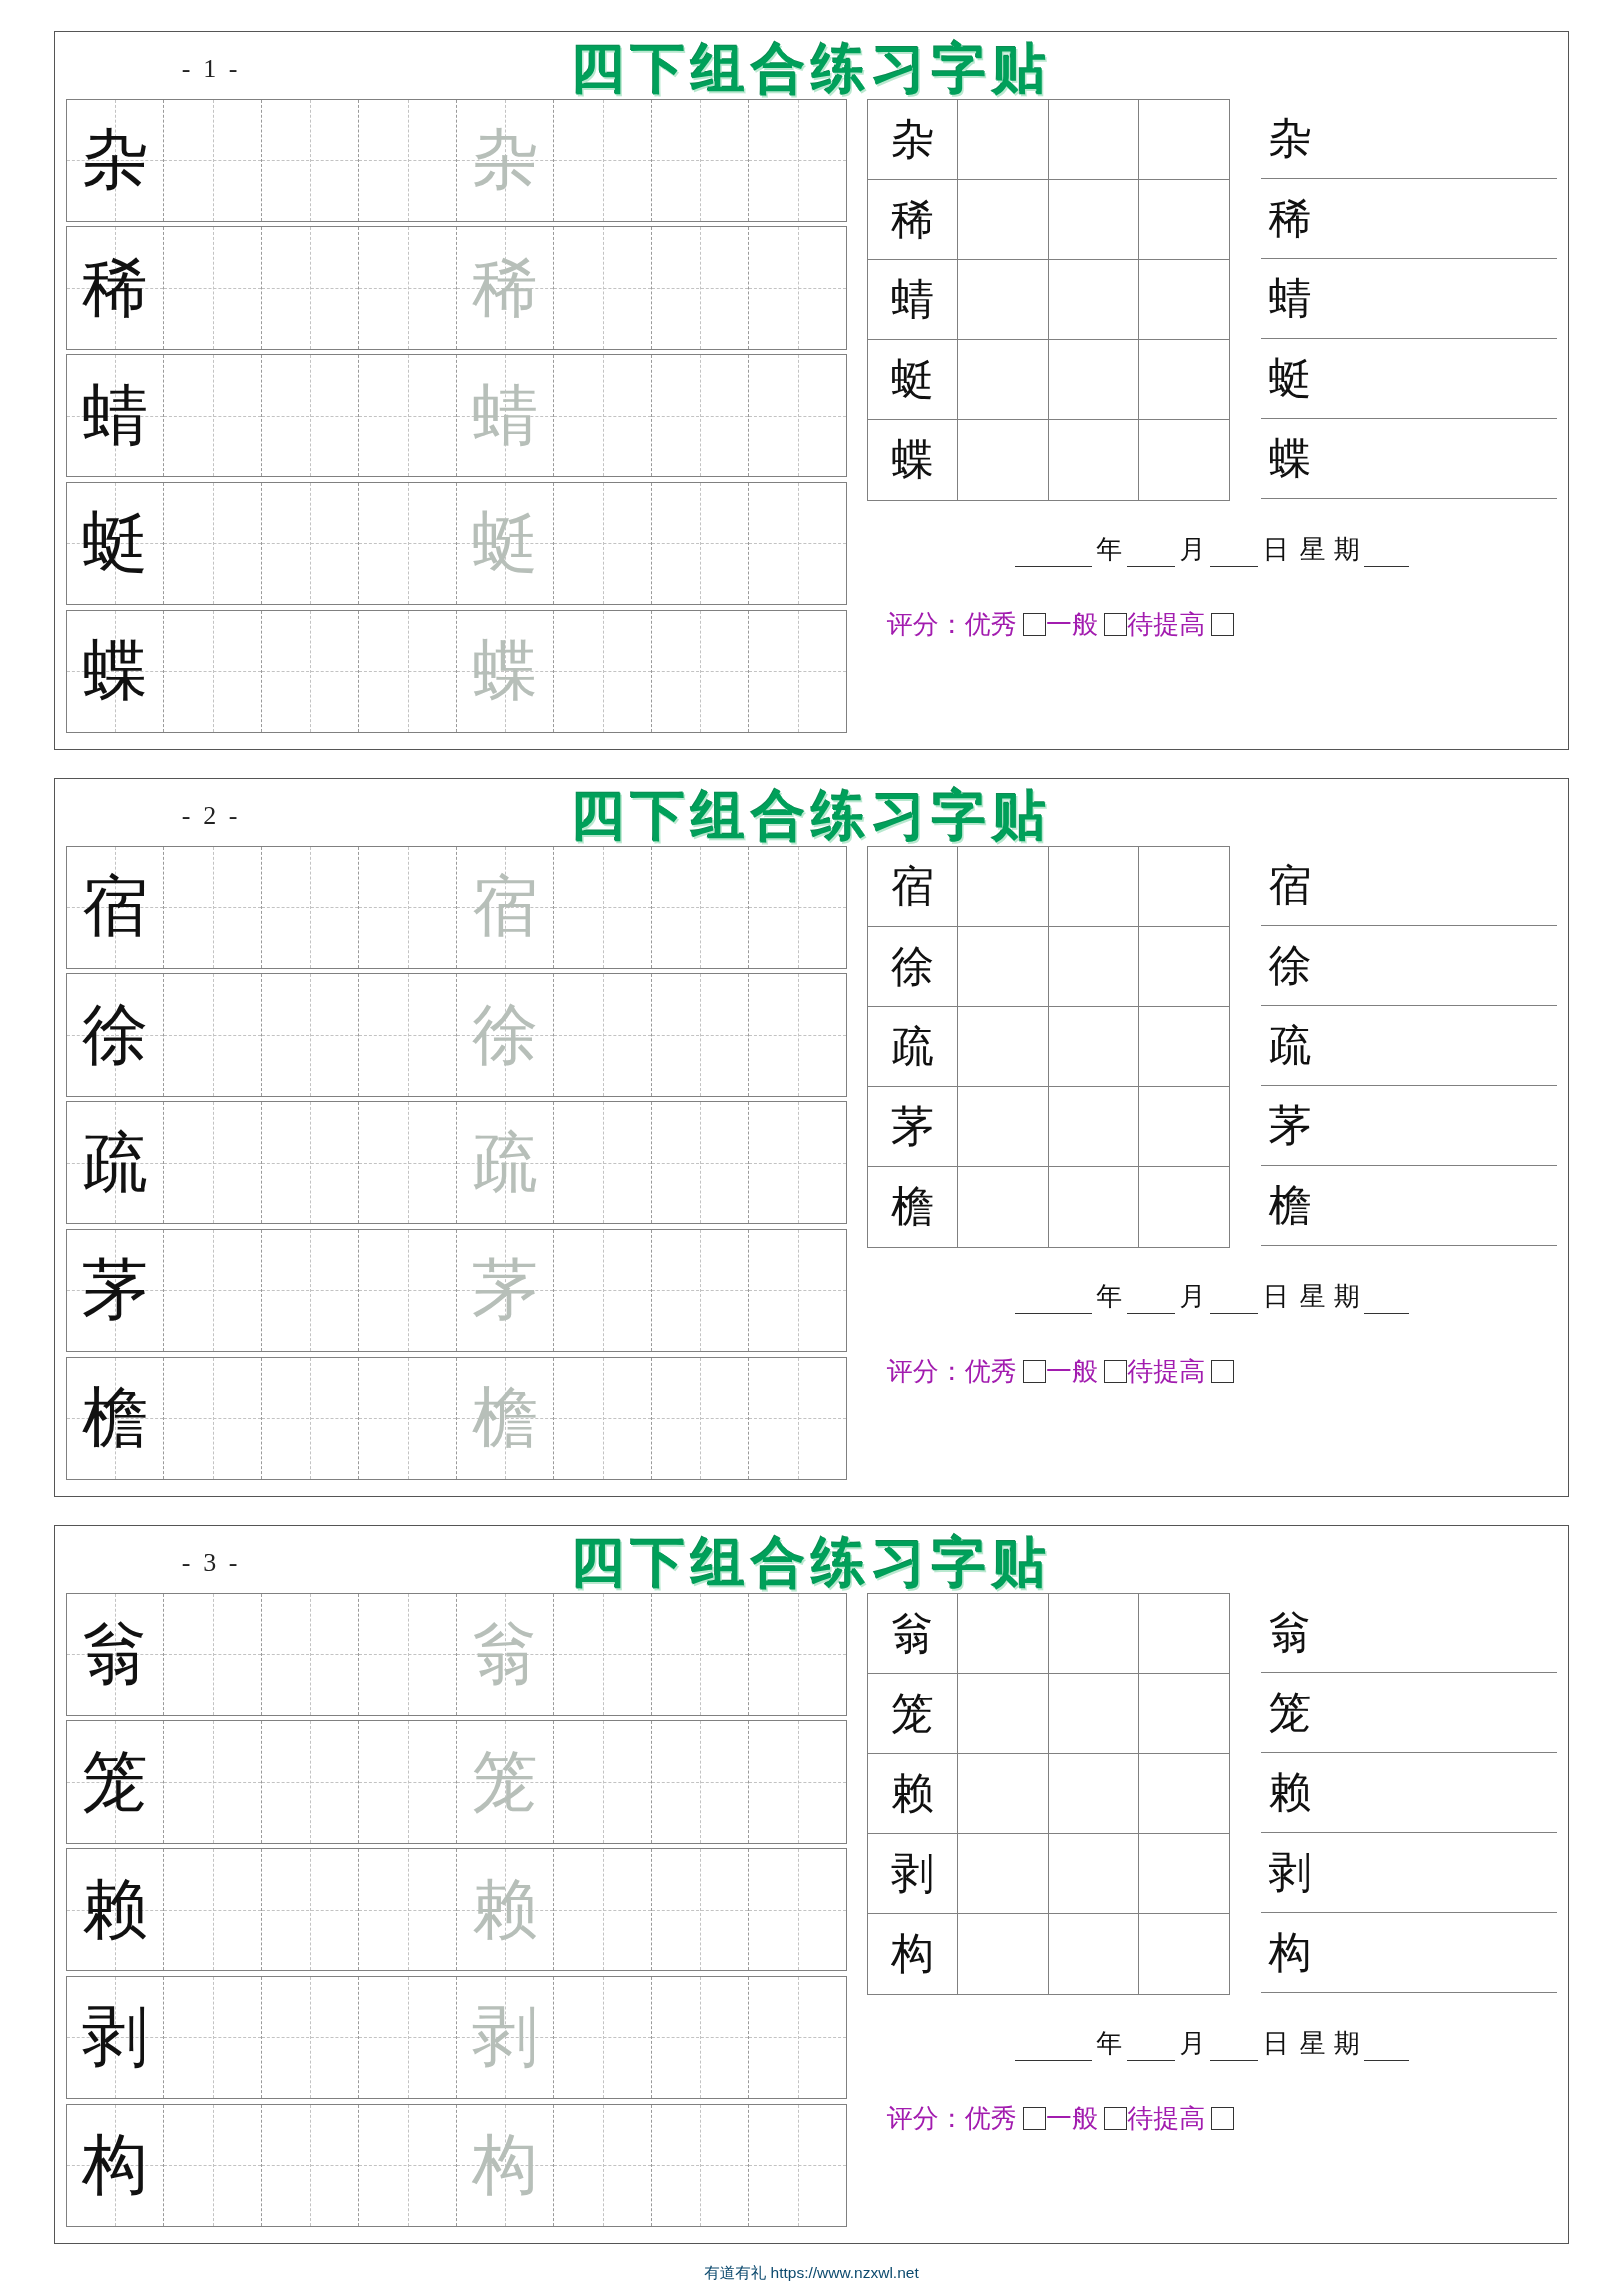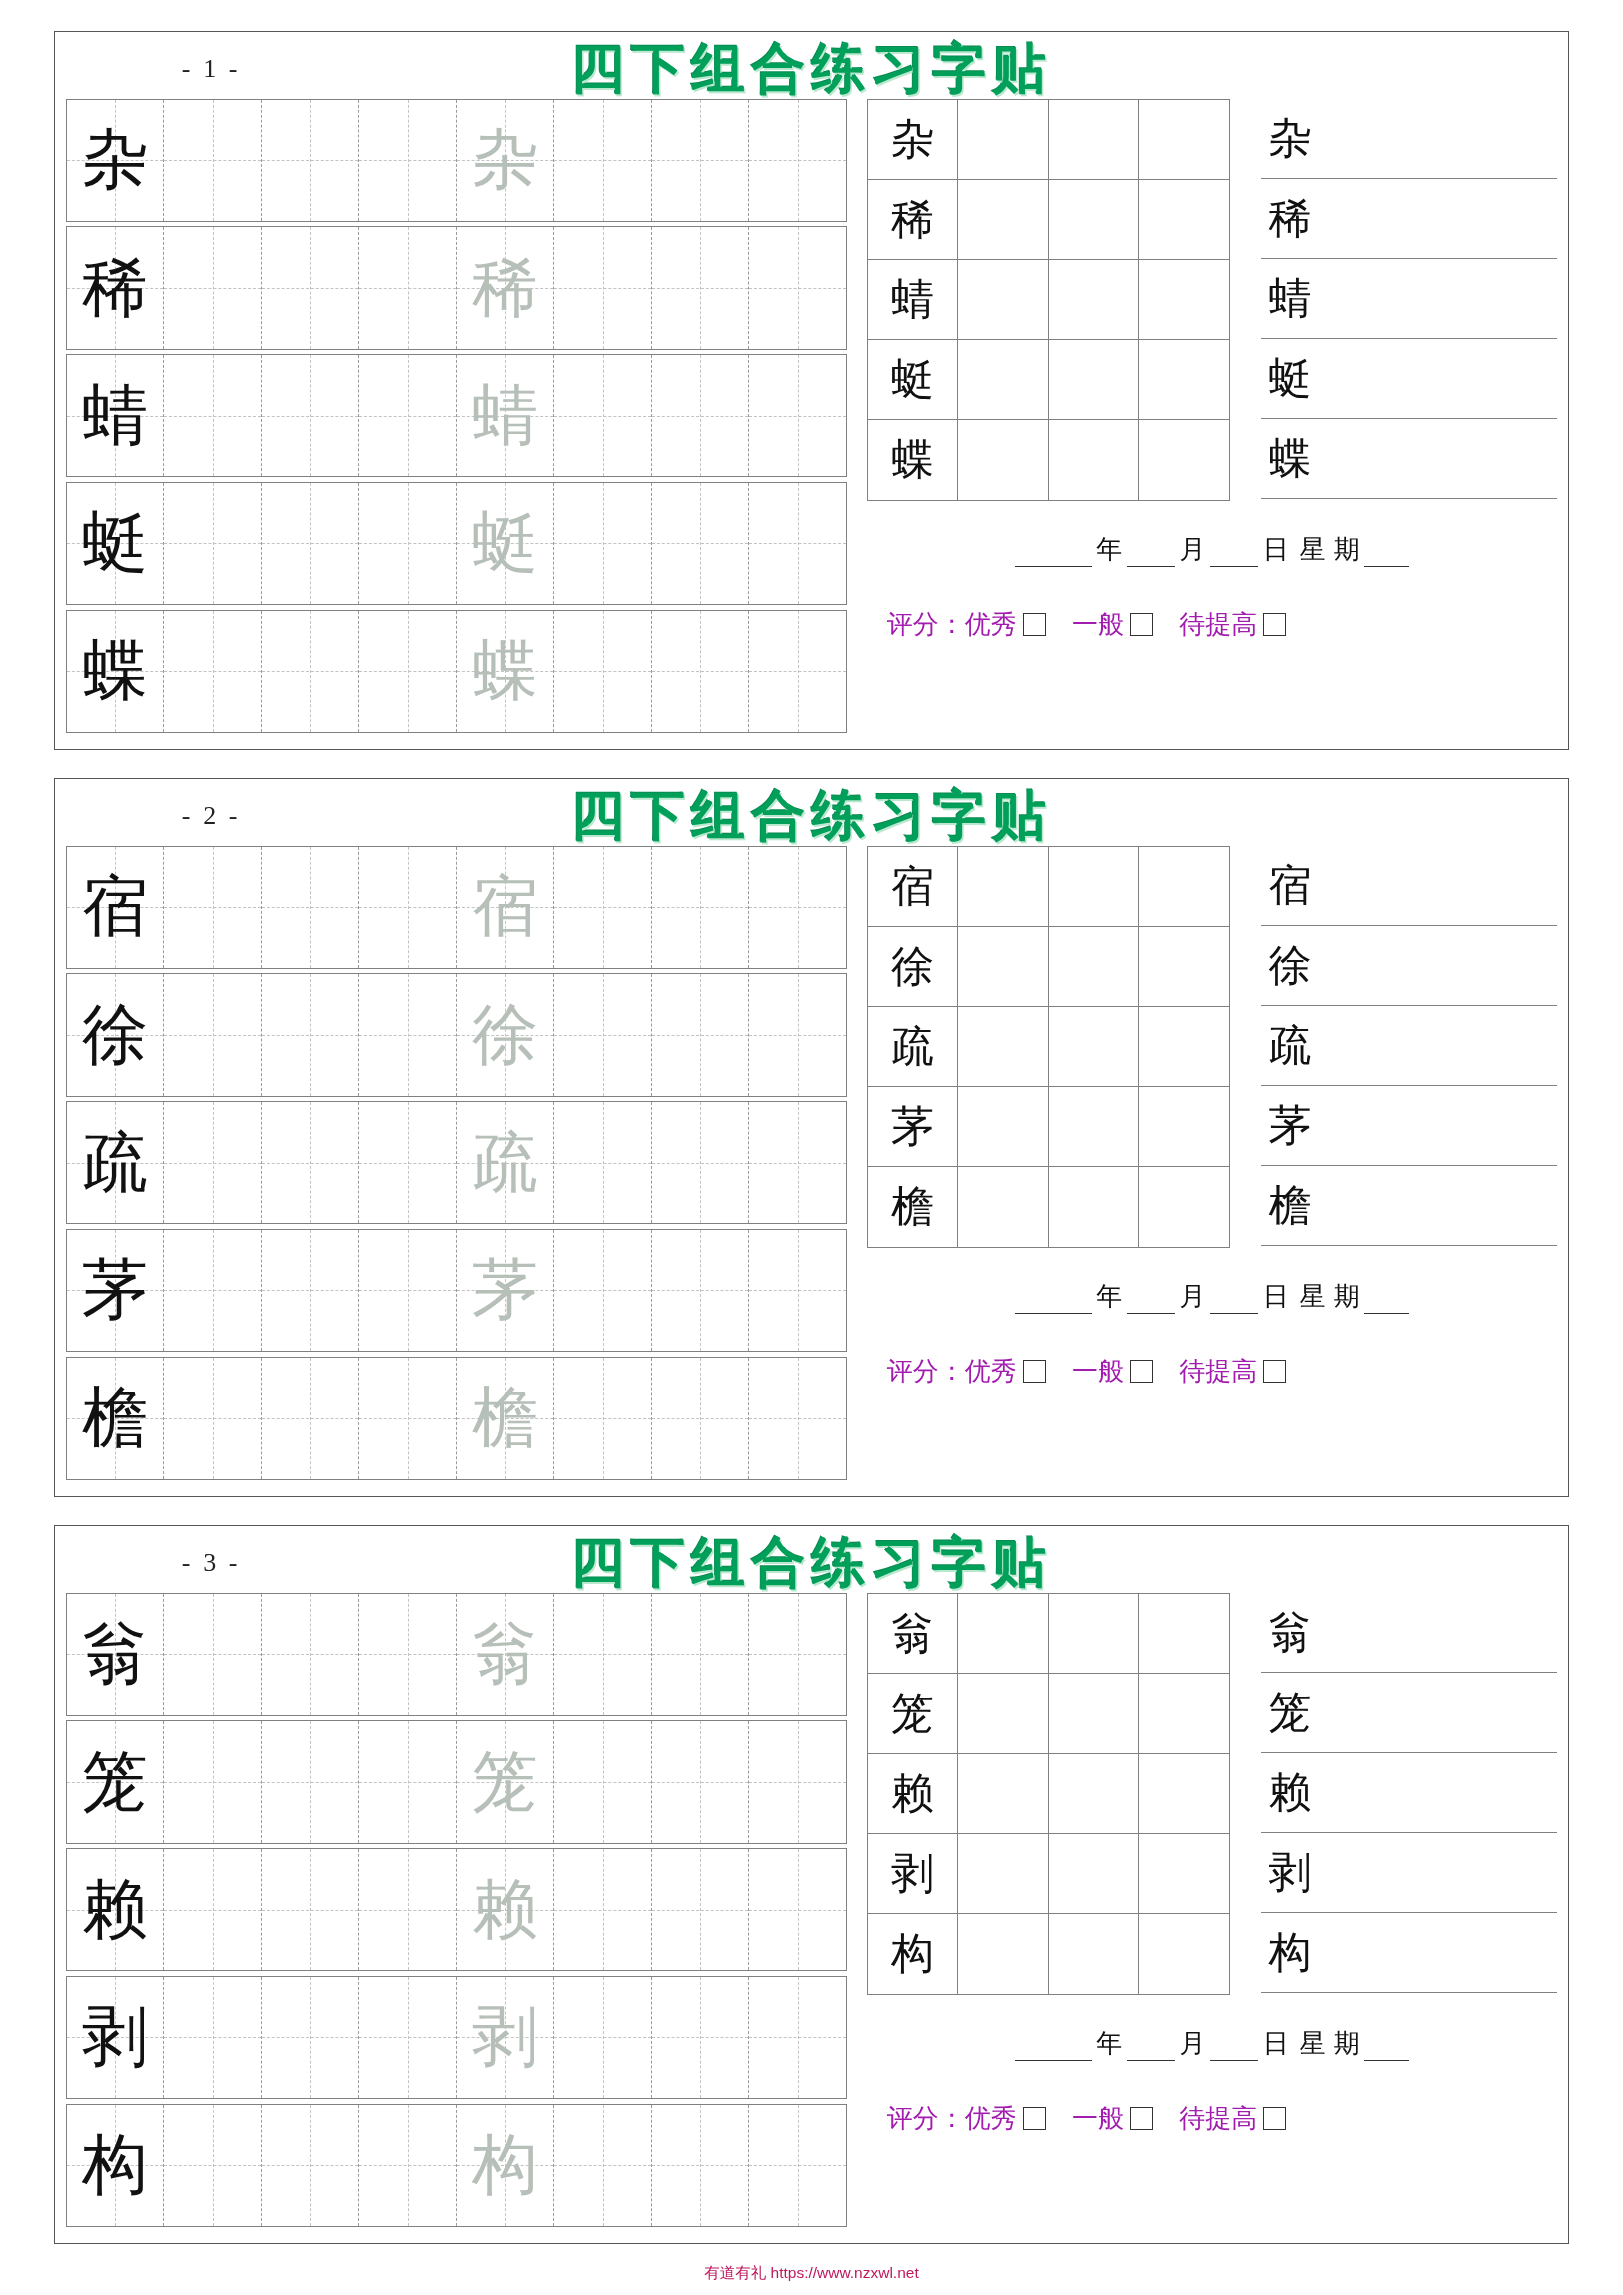--- a/index.html
+++ b/index.html
@@ -220,40 +220,39 @@
     display: flex;
     align-items: flex-start;
     font-size: 26px;
     color: #a21caf;
     padding-left: 20px;
     font-family: "DejaVu Sans", sans-serif;
   }
   .score-item {
     display: flex;
     align-items: center;
-    margin-right: 26px;
   }
   .checkbox {
     width: 23px;
     height: 23px;
     border: 1.5px solid #333;
     display: inline-block;
     margin-left: 6.2px;
     box-sizing: border-box;
   }
 
   
   .footer {
     position: absolute;
     bottom: 10.8px;
     left: 0;
     right: 0;
     text-align: center;
     font-size: 15.5px;
-    color: #be185d;
+    color: #0c4a6e;
     font-family: "Liberation Sans", sans-serif;
   }
 </style>
 </head>
 <body>
 
 <div class="page">
 
   <div class="sheet">
     <div class="sheet-header">

